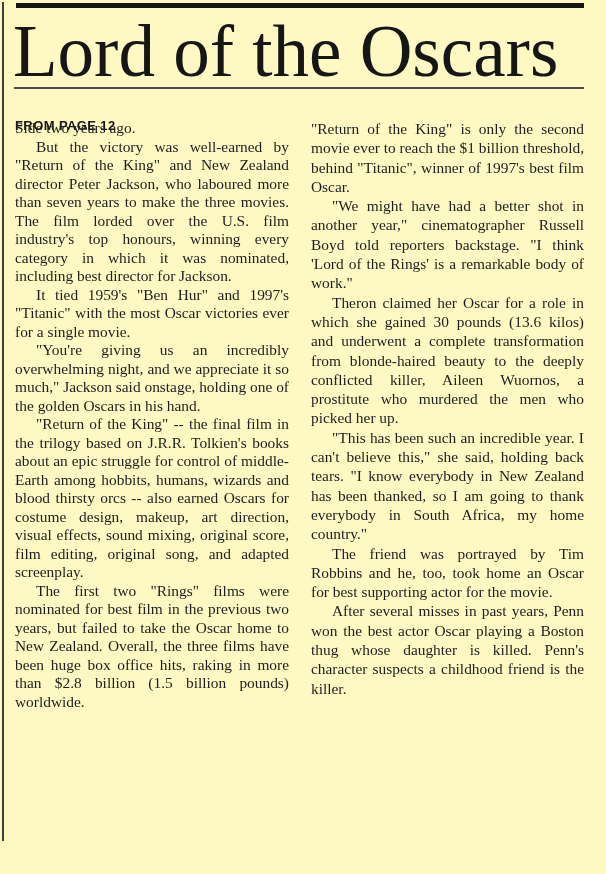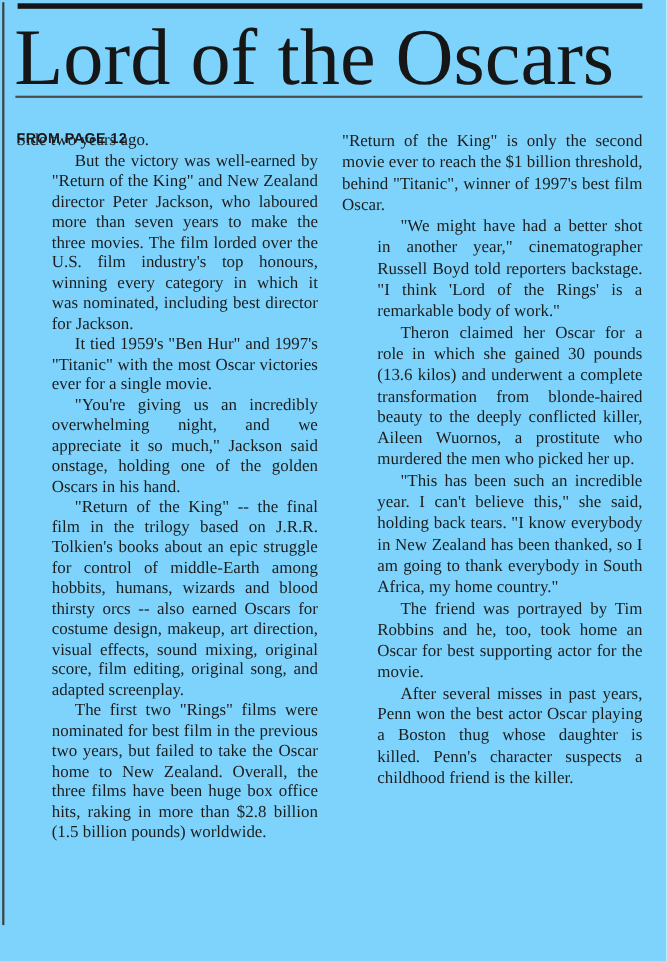--- a/index.html
+++ b/index.html
@@ -4,21 +4,21 @@
 <style>
   html, body {
     margin: 0;
     padding: 0;
     background: #ffffff;
   }
   .page {
     position: relative;
     width: 606px;
     height: 874px;
-    background: #7dd3fc;
+    background: #fef9c3;
     overflow: hidden;
     font-family: "Liberation Serif", serif;
   }
   .left-border {
     position: absolute;
     left: 2px;
     top: 2px;
     width: 2px;
     height: 839px;
     background: #3f3f3f;
@@ -70,21 +70,20 @@
     font-size: 15.4px;
     hyphens: auto;
     -webkit-hyphens: auto;
   }
   .col p {
     margin: 0;
     padding: 0;
   }
   .col p.indent {
     text-indent: 21px;
-    margin-left: 32px;
   }
   .col-left {
     left: 15px;
     width: 274px;
     line-height: 18.5px;
   }
   .col-right {
     left: 311px;
     width: 273px;
     line-height: 19.3px;

